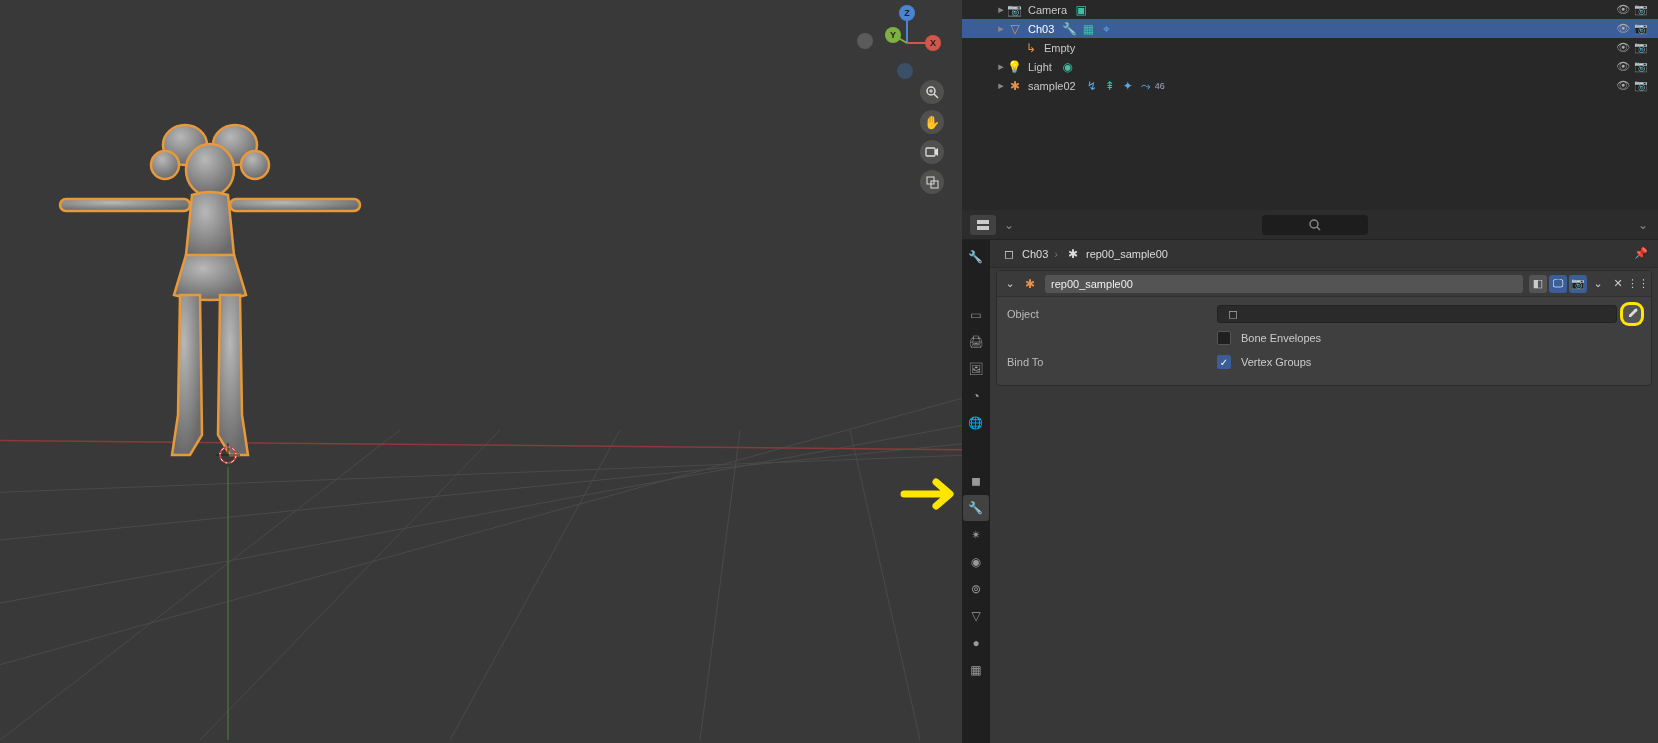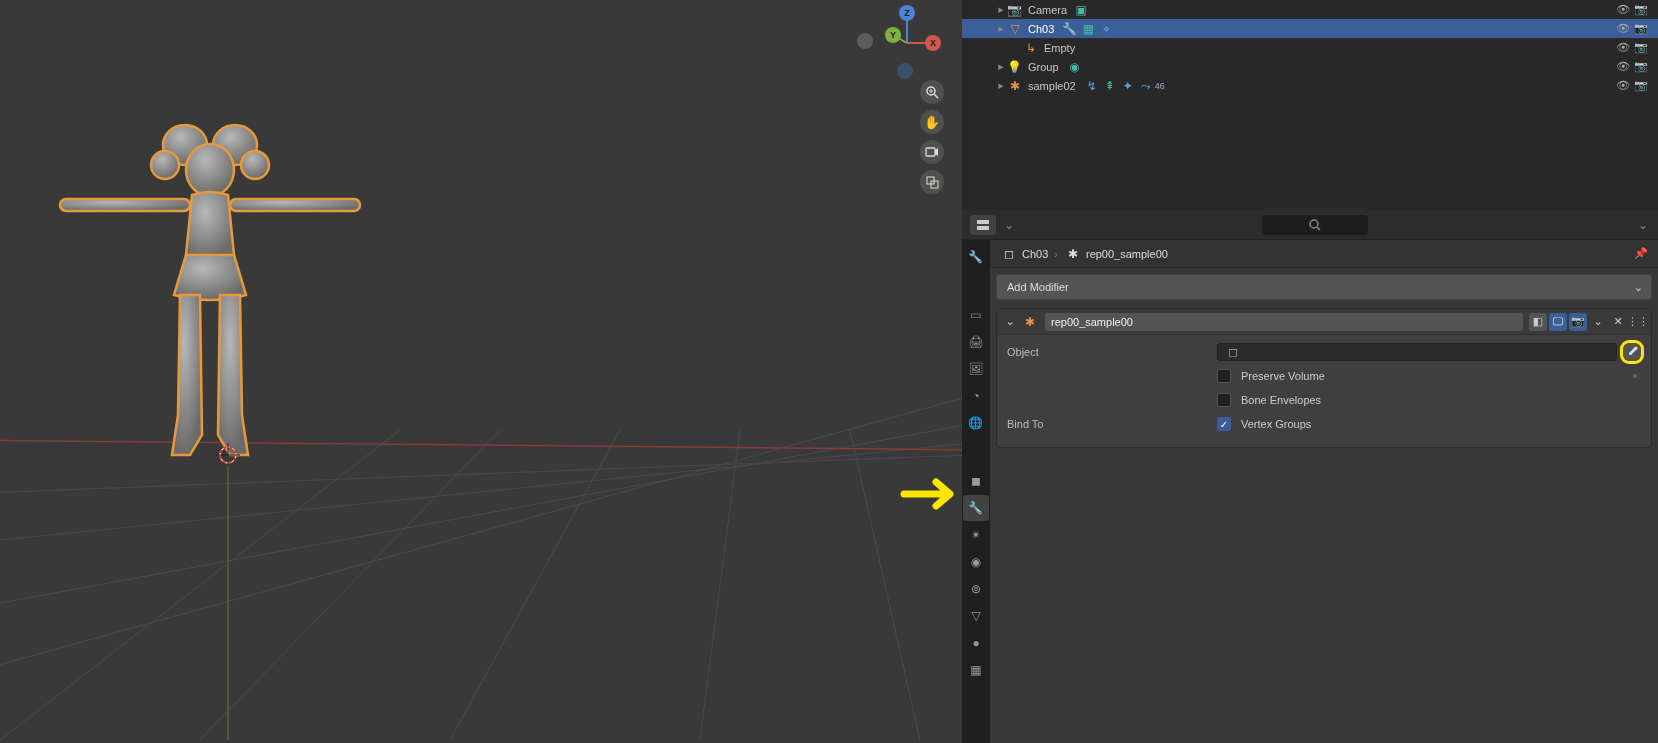--- a/index.html
+++ b/index.html
@@ -448,21 +448,21 @@
       <span class="right-icons">
         <span>👁</span>
         <span>📷</span>
       </span>
     </div>
 
     <div class="out-row">
       <span class="indent" style="width:28px"></span>
       <span class="tri">▸</span>
       <span class="oicon c-orange">💡</span>
-      <span class="out-label">Group</span>
+      <span class="out-label">Light</span>
       <span class="oicon c-teal" style="margin-left:8px">◉</span>
       <span class="right-icons">
         <span>👁</span>
         <span>📷</span>
       </span>
     </div>
 
     <div class="out-row">
       <span class="indent" style="width:28px"></span>
       <span class="tri">▸</span>
@@ -524,23 +524,20 @@
           <span>Ch03</span>
         </span>
         <span class="bc-sep">›</span>
         <span class="bc-item">
           <span class="oicon">✱</span>
           <span>rep00_sample00</span>
         </span>
         <span class="bc-pin">📌</span>
       </div>
 
-      <div class="add-mod">
-        <span>Add Modifier</span>
-      </div>
 
       <div class="mod-panel">
         <div class="mod-header">
           <span class="hbtn plain">⌄</span>
           <span class="oicon c-orange">✱</span>
           <div class="mod-name">
             <span>rep00_sample00</span>
           </div>
           <span class="hbtn">◧</span>
           <span class="hbtn active">🖵</span>
@@ -559,26 +556,20 @@
             </div>
             <div class="mside highlight">
               <svg width="12" height="12">
                   <path d="M9 1 L11 3 L5 9 L3 9 L3 7 Z" fill="#ddd"></path>
                   <circle cx="10" cy="2" r="1.5" fill="#ddd"></circle>
                 </svg>
             </div>
           </div>
 
 
-          <div class="mrow">
-            <div class="mlabel"></div>
-            <span class="mcheck"></span>
-            <span class="cklabel">Preserve Volume</span>
-            <span class="dot"></span>
-          </div>
 
 
           <div class="mrow">
             <div class="mlabel"></div>
             <span class="mcheck"></span>
             <span class="cklabel">Bone Envelopes</span>
           </div>
 
           <div class="mrow">
             <div class="mlabel">Bind To</div>

